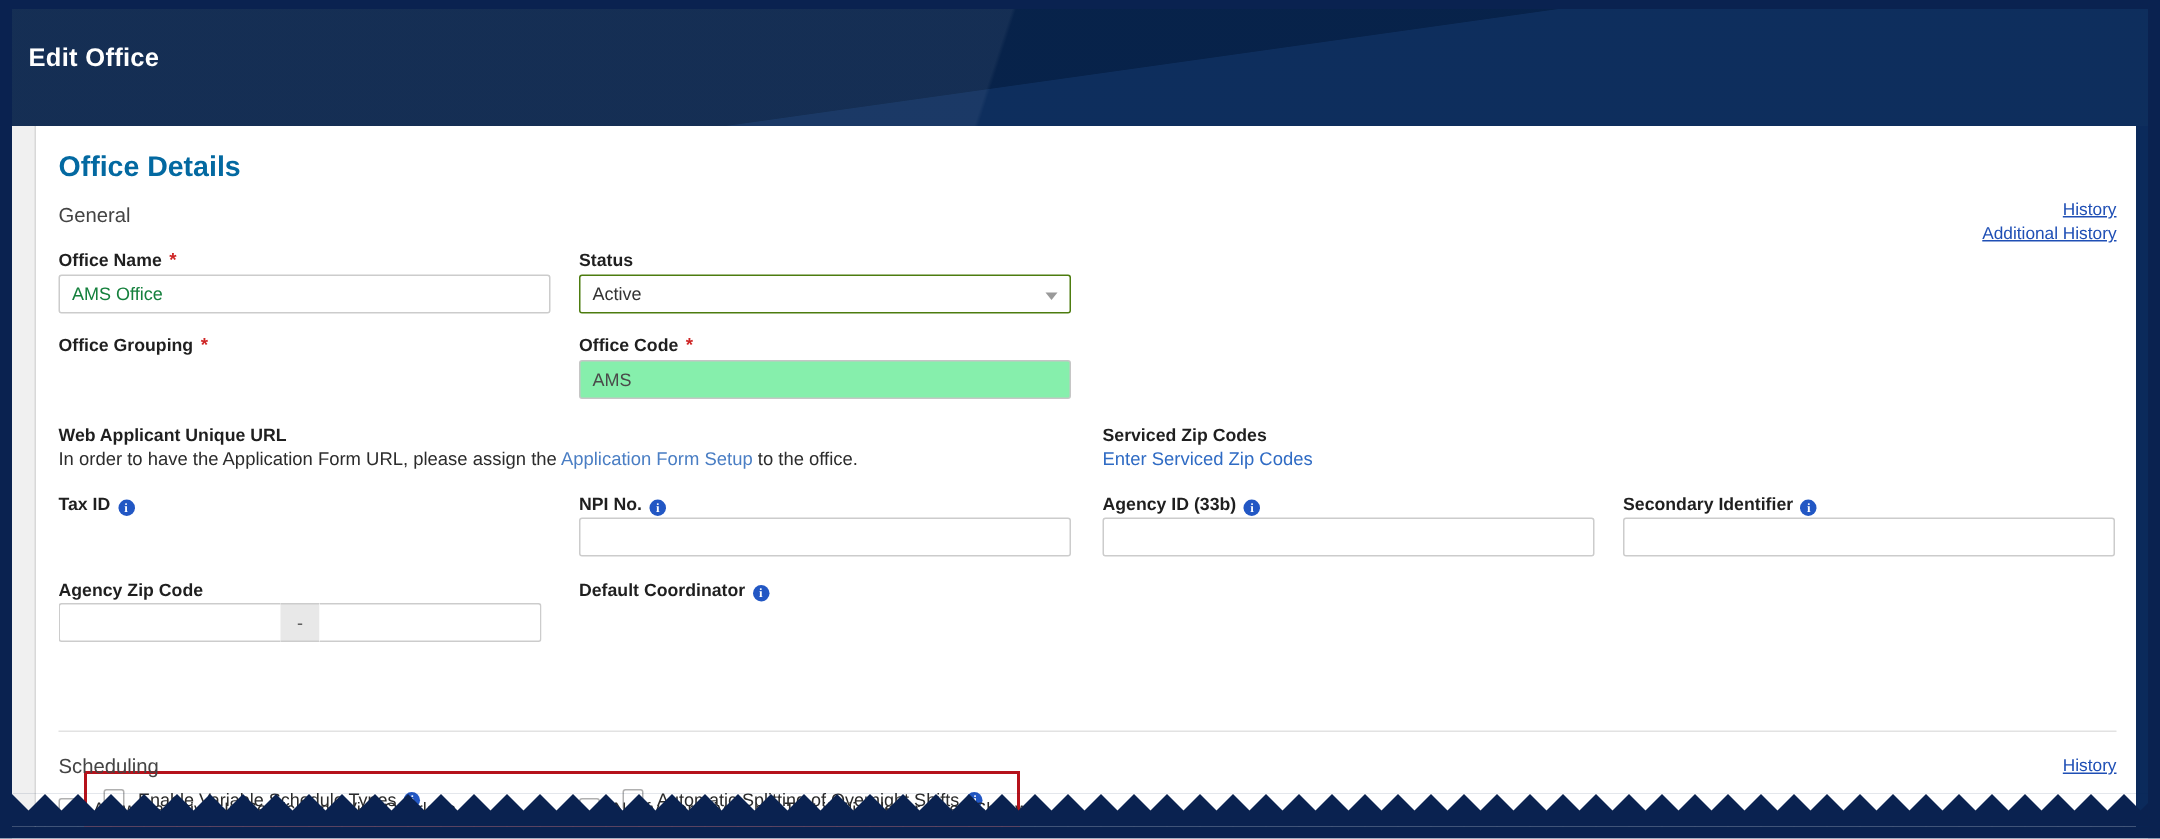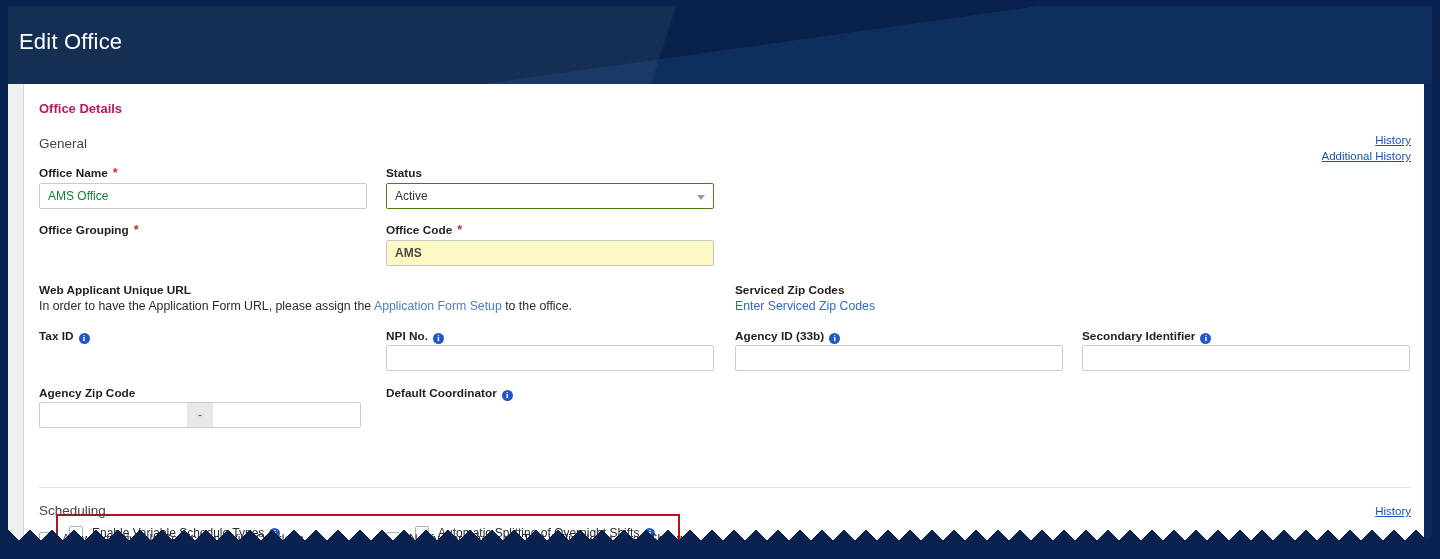--- a/index.html
+++ b/index.html
@@ -32,22 +32,22 @@
     width: 1424px; height: 78px;
     background:
       linear-gradient(108deg, rgba(255,255,255,0.055) 0%, rgba(255,255,255,0.055) 46%, rgba(0,0,0,0.0) 46.2%),
       linear-gradient(172deg, rgba(0,0,0,0.18) 0%, rgba(0,0,0,0.18) 52%, rgba(255,255,255,0.02) 52.2%),
       #092a5a;
   }
   .header-title {
     position: absolute;
     left: 11px; top: 23px;
     color: #ffffff;
-    font-size: 22px;
-    font-weight: normal;
+    font-size: 17px;
+    font-weight: bold;
     letter-spacing: .2px;
   }
 
   
   .left-gutter {
     position: absolute;
     left: 8px; top: 84px;
     width: 16px; height: 467px;
     background: #f0f0f0;
     border-right: 1px solid #d8d8d8;
@@ -61,23 +61,23 @@
     height: 467px;
     background: #ffffff;
     overflow: hidden;
   }
 
   .card-inner { position: relative; width: 100%; height: 100%; }
 
   .section-title {
     position: absolute;
     left: 15px; top: 17px;
-    font-size: 13px;
+    font-size: 19px;
     font-weight: bold;
-    color: #be185d;
+    color: #0369a1;
   }
 
   .subsection {
     position: absolute;
     font-size: 13.5px;
     color: #444;
   }
   .subsection.general   { left: 15px; top: 52px; }
   .subsection.scheduling{ left: 15px; top: 419px; }
 
@@ -135,21 +135,21 @@
     border-radius: 2px;
     background: #ffffff;
     font-size: 12px;
     color: #15803d;
     padding: 0 8px;
     line-height: 24px;
     font-family: "Liberation Sans", sans-serif;
     white-space: nowrap;
     overflow: hidden;
   }
-  .inp.disabled { background: #fef9c3; color: #4a4a4a; border-color: #c6c6c6; font-weight: bold; }
+  .inp.disabled { background: #86efac; color: #4a4a4a; border-color: #c6c6c6; }
 
   .sel {
     position: absolute;
     height: 26px;
     border: 1px solid #4d7c0f;
     border-radius: 2px;
     background: #ffffff;
     font-size: 12px;
     color: #333;
     padding: 0 8px;

